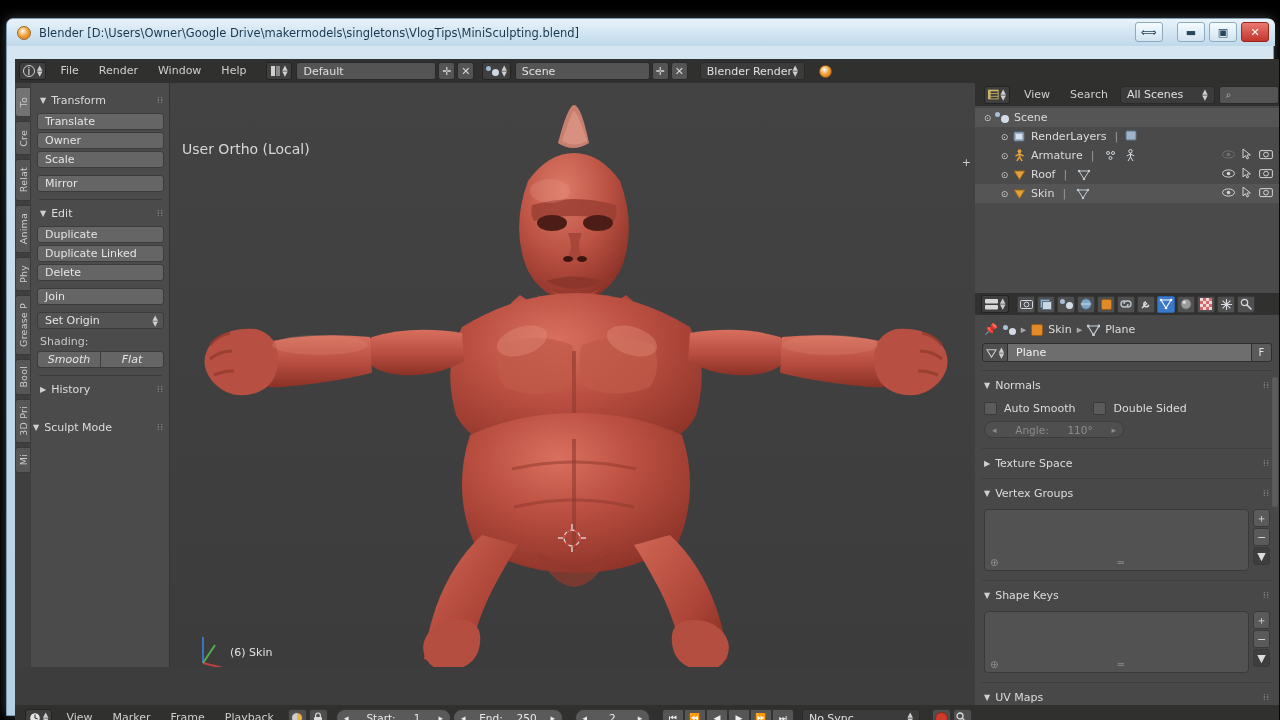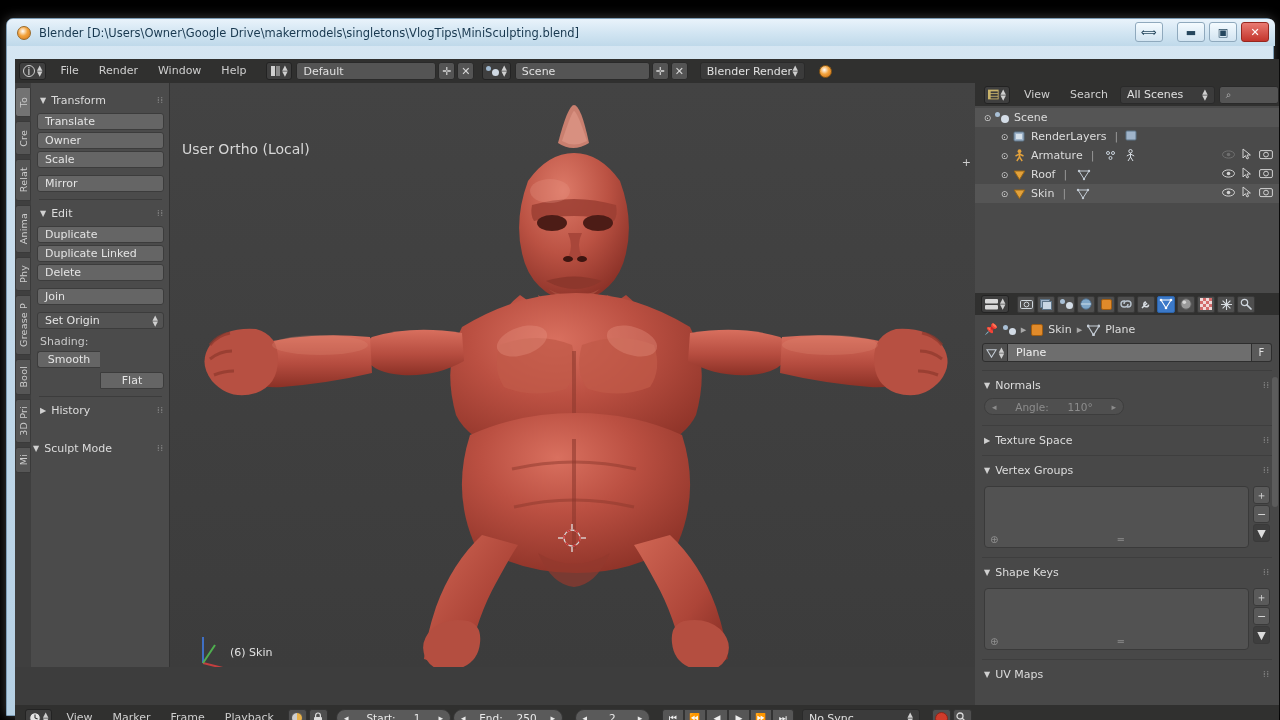--- a/index.html
+++ b/index.html
@@ -74,23 +74,23 @@
   #tspanel{ position:absolute; left:16px; top:0; width:139px; height:584px; padding:6px 6px 0 6px; }
 
   .ptitle{ display:flex;align-items:center;gap:5px; color:#dcdcdc;font-size:11px; margin:5px 0 6px 3px;}
   .tri{ font-size:8px; color:#d0d0d0; }
   .grip{ margin-left:auto; color:#8d8d8d; font-size:8px; letter-spacing:1px; line-height:4px;}
   .tbtn{ height:17px; background:#656565; border:1px solid #3c3c3c; border-radius:3px;
          color:#e4e4e4; font-size:11px; display:flex;align-items:center; padding-left:7px; margin-bottom:2px;}
   .tbtn.sel{ background:#4a4a4a; }
   .tbtn.drop{ background:#535353; justify-content:space-between; padding-right:5px; }
   .trow{ display:flex; gap:0; margin-bottom:2px;}
-  .trow .tbtn{ flex:1; margin-bottom:0; justify-content:center; padding-left:0;}
+  .trow .tbtn{ flex:1; margin-bottom:0; justify-content:center; padding-left:0;font-style:italic;}
   .trow .tbtn:first-child{ border-radius:3px 0 0 3px; border-right:none;}
-  .trow .tbtn:last-child{ border-radius:0 3px 3px 0;margin-top:21px;}
+  .trow .tbtn:last-child{ border-radius:0 3px 3px 0;}
   .shlabel{ color:#c8c8c8;font-size:11px;margin:6px 0 3px 3px;}
   .sep{ height:1px;background:#3c3c3c;margin:7px 2px;}
 
   
   #model{ position:absolute; left:155px; top:0; width:805px; height:584px; }
   #cursor3d{ position:absolute; left:543px; top:441px; width:28px;height:28px;}
 
   
   #rightcol{ position:absolute; left:960px; top:24px; width:304px; height:648px; background:#3d3d3d;}
   #outhdr{ height:23px; background:#30302f; display:flex;align-items:center;padding-left:5px;}
@@ -696,20 +696,30 @@
             <span class="fbtn">F</span>
           </div>
 
           <div class="pdiv"></div>
 
           <div class="phead">
             <span class="tri">▼</span>
             <span>Normals</span>
             <span class="grip">⁞⁞</span>
           </div>
+          <div class="cbrow">
+            <span class="cb">
+              <span class="cbx"></span>
+              <span>Auto Smooth</span>
+            </span>
+            <span class="cb">
+              <span class="cbx"></span>
+              <span>Double Sided</span>
+            </span>
+          </div>
           <div class="slider" style="width:140px">
             <span style="font-size:9px">◂</span>
             <span>Angle:</span>
             <span>110°</span>
             <span style="font-size:9px">▸</span>
           </div>
 
           <div class="pdiv" style="margin-top:10px"></div>
 
           <div class="phead">

